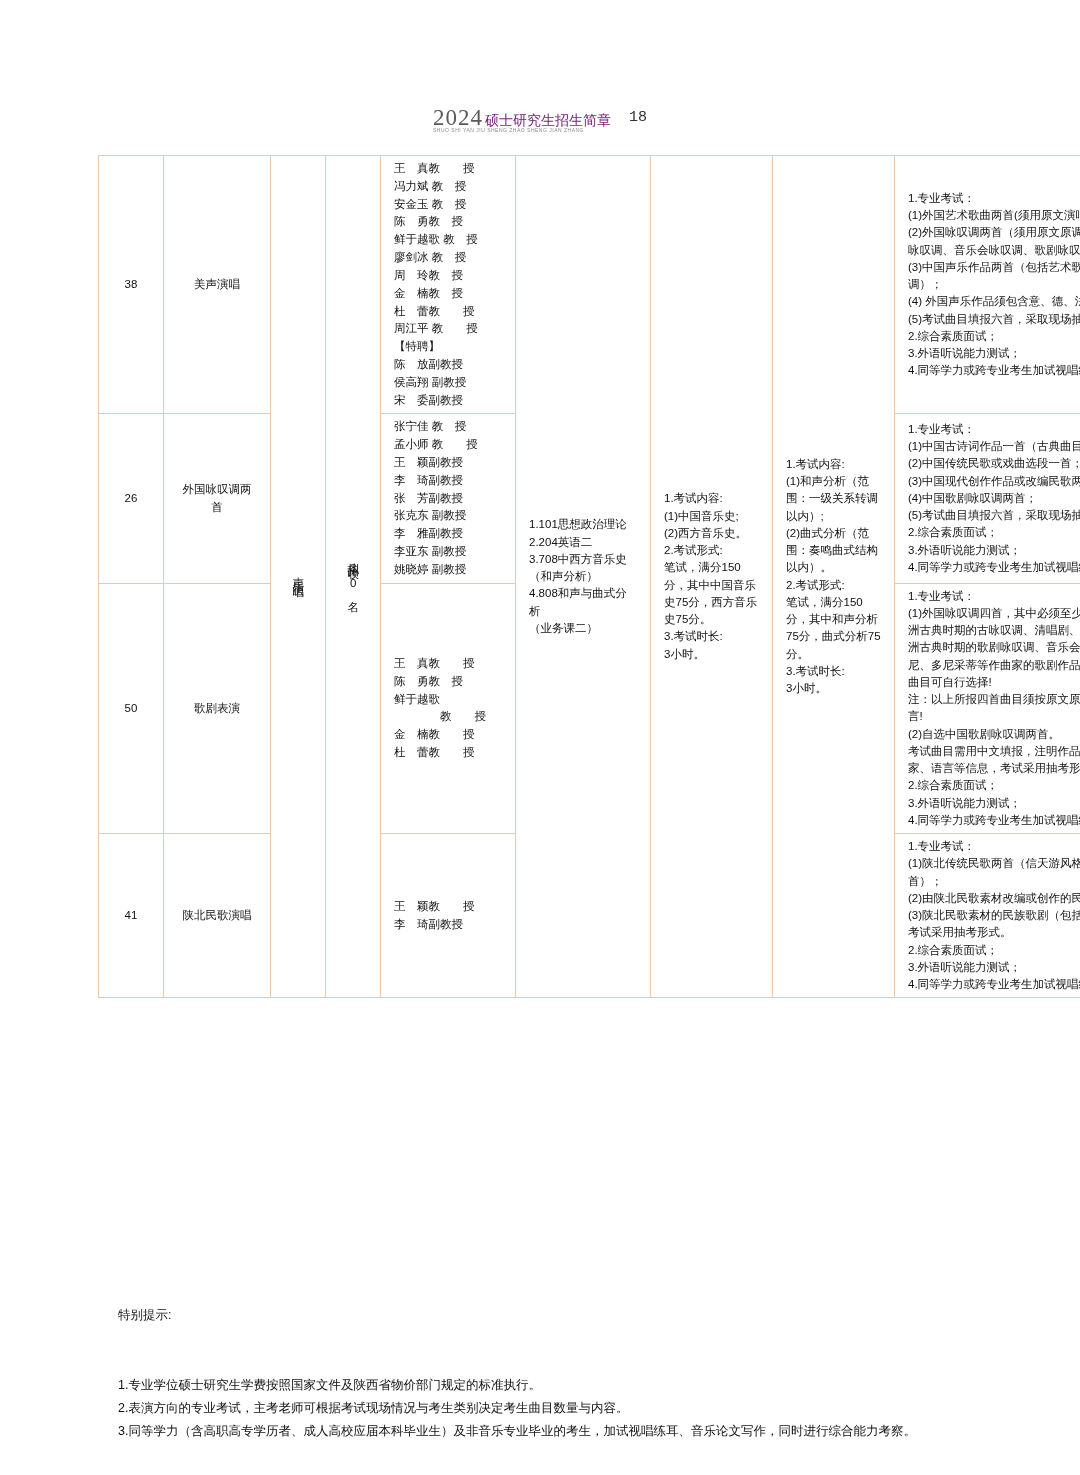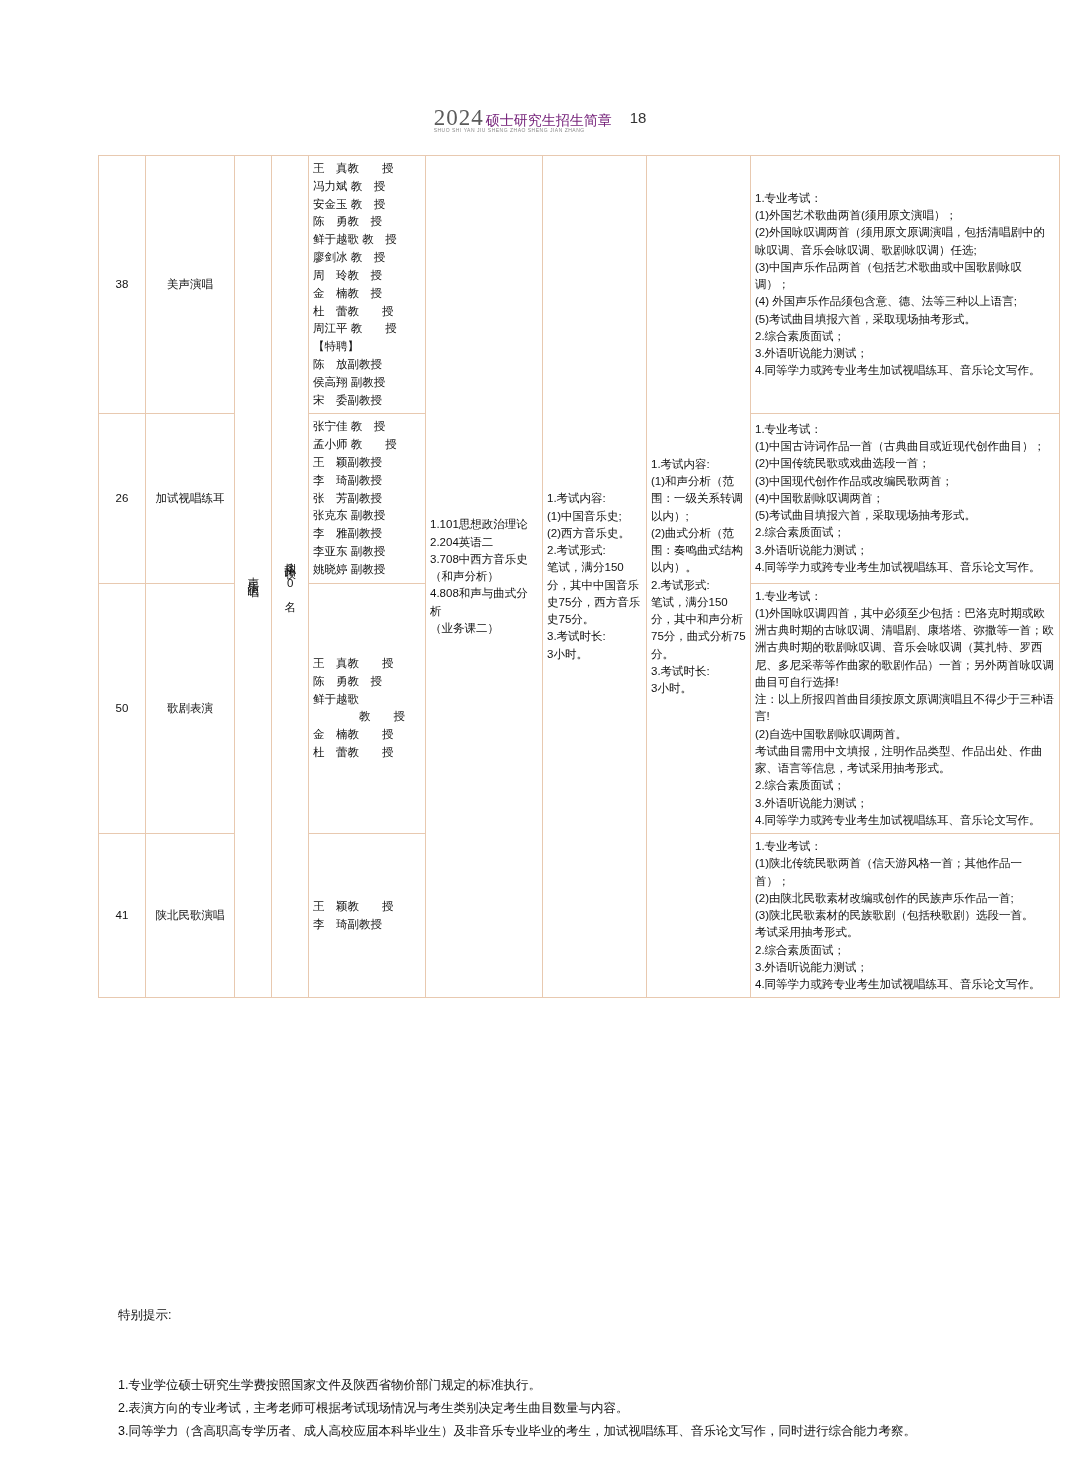--- a/index.html
+++ b/index.html
@@ -44,41 +44,41 @@
   .logo-py{
     font-size:5px;
     color:#8a8a8a;
     letter-spacing:.5px;
     position:absolute;
     left:0;top:22px;
     white-space:nowrap;
   }
   .logo-block{position:relative;}
   .page-num{
-    font-family:Liberation Sans, sans-serif;
+    font-family:Liberation Mono, monospace;
     font-size:15px;color:#333;
     position:relative;top:-2px;
   }
   
   .tbl-wrap{
     position:absolute;
     left:98px;top:155px;
     width:882px;
   }
   table.main{
     border-collapse:collapse;
     table-layout:fixed;
     width:882px;
     font-size:11.5px;
     color:#111;
   }
   table.main td{
     border:1px solid #e8c9b0;
     vertical-align:middle;
-    padding:4px 4px;
+    padding:4px 13px;
     line-height:1.5;
   }
   .c-no{width:38px;text-align:center;}
   .c-dir{width:80px;text-align:center;}
   .c-grp{width:28px;text-align:center;}
   .c-quota{width:28px;text-align:center;}
   .c-teacher{width:108px;}
   .c-subj{width:108px;}
   .c-exam1{width:95px;}
   .c-exam2{width:95px;}
@@ -182,21 +182,21 @@
 (4) 外国声乐作品须包含意、德、法等三种以上语言;
 (5)考试曲目填报六首，采取现场抽考形式。
 2.综合素质面试；
 3.外语听说能力测试；
 4.同等学力或跨专业考生加试视唱练耳、音乐论文写作。</div>
           </td>
         </tr>
 
         <tr>
           <td class="c-no">26</td>
-          <td class="c-dir">加试视唱练耳</td>
+          <td class="c-dir">外国咏叹调两首</td>
           <td class="c-teacher cell-top">
             <div class="teacher">张宁佳 教　授
 孟小师 教　　授
 王　颖副教授
 李　琦副教授
 张　芳副教授
 张克东 副教授
 李　雅副教授
 李亚东 副教授
 姚晓婷 副教授</div>

